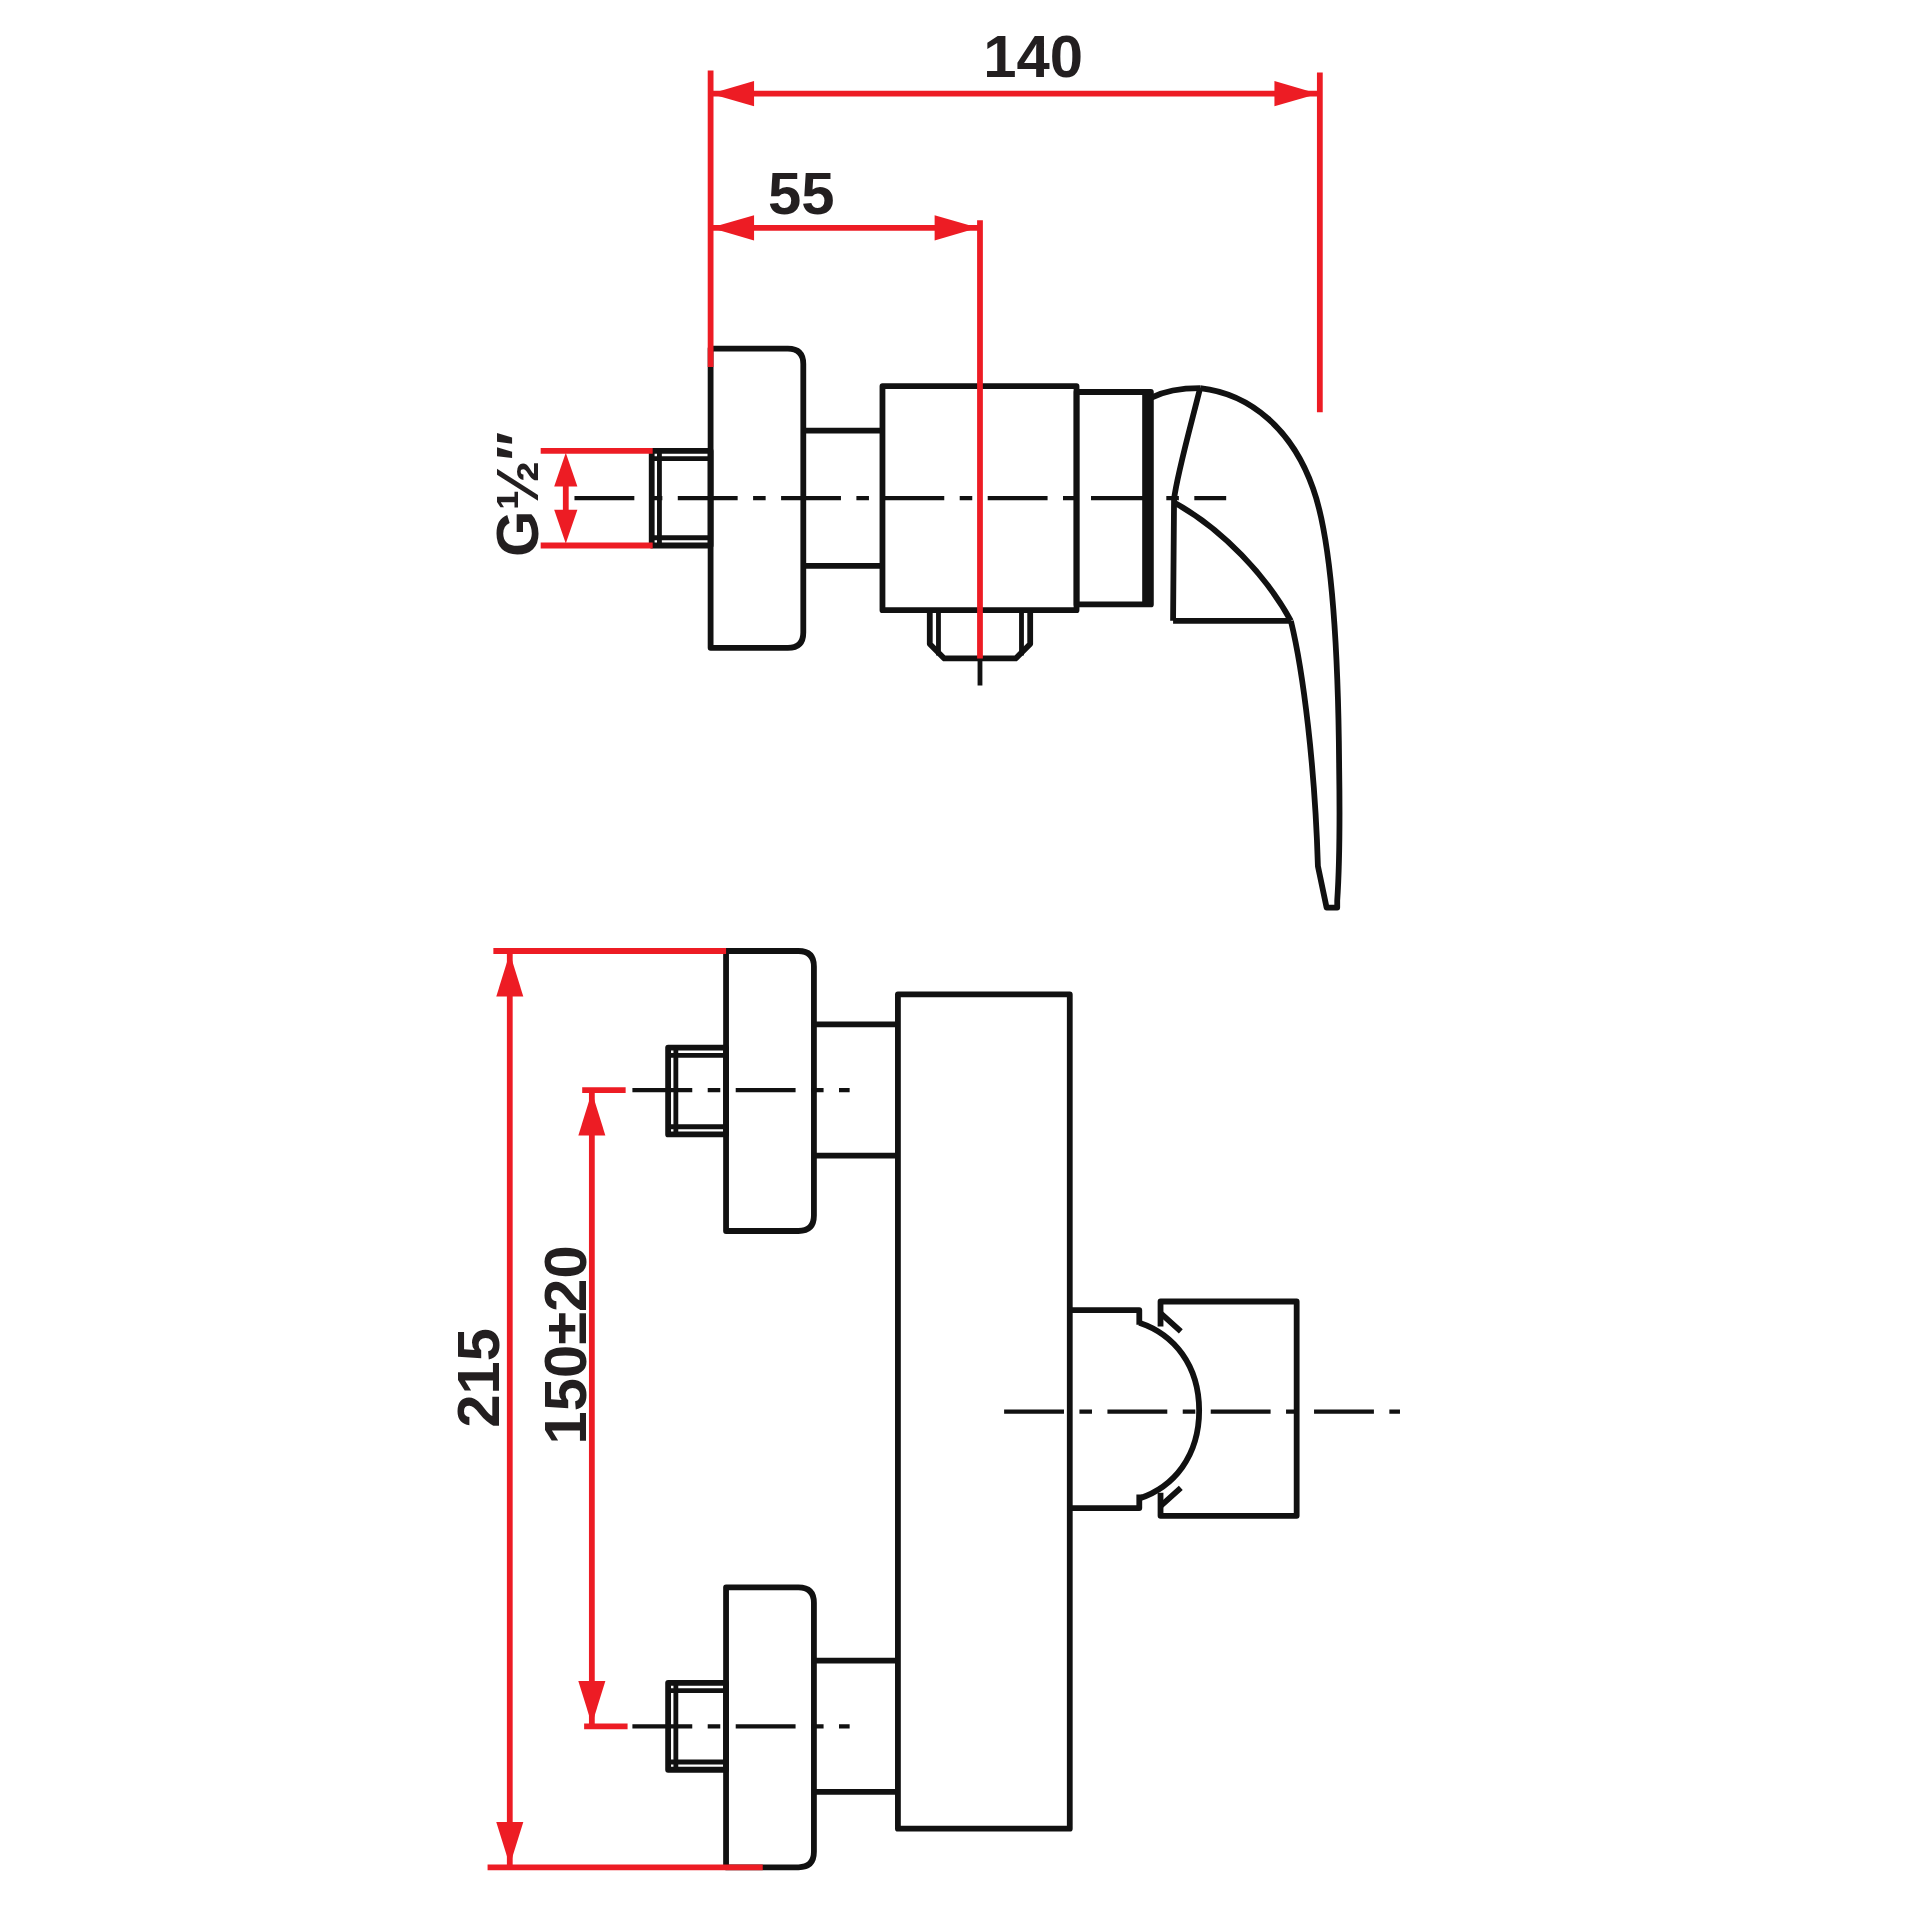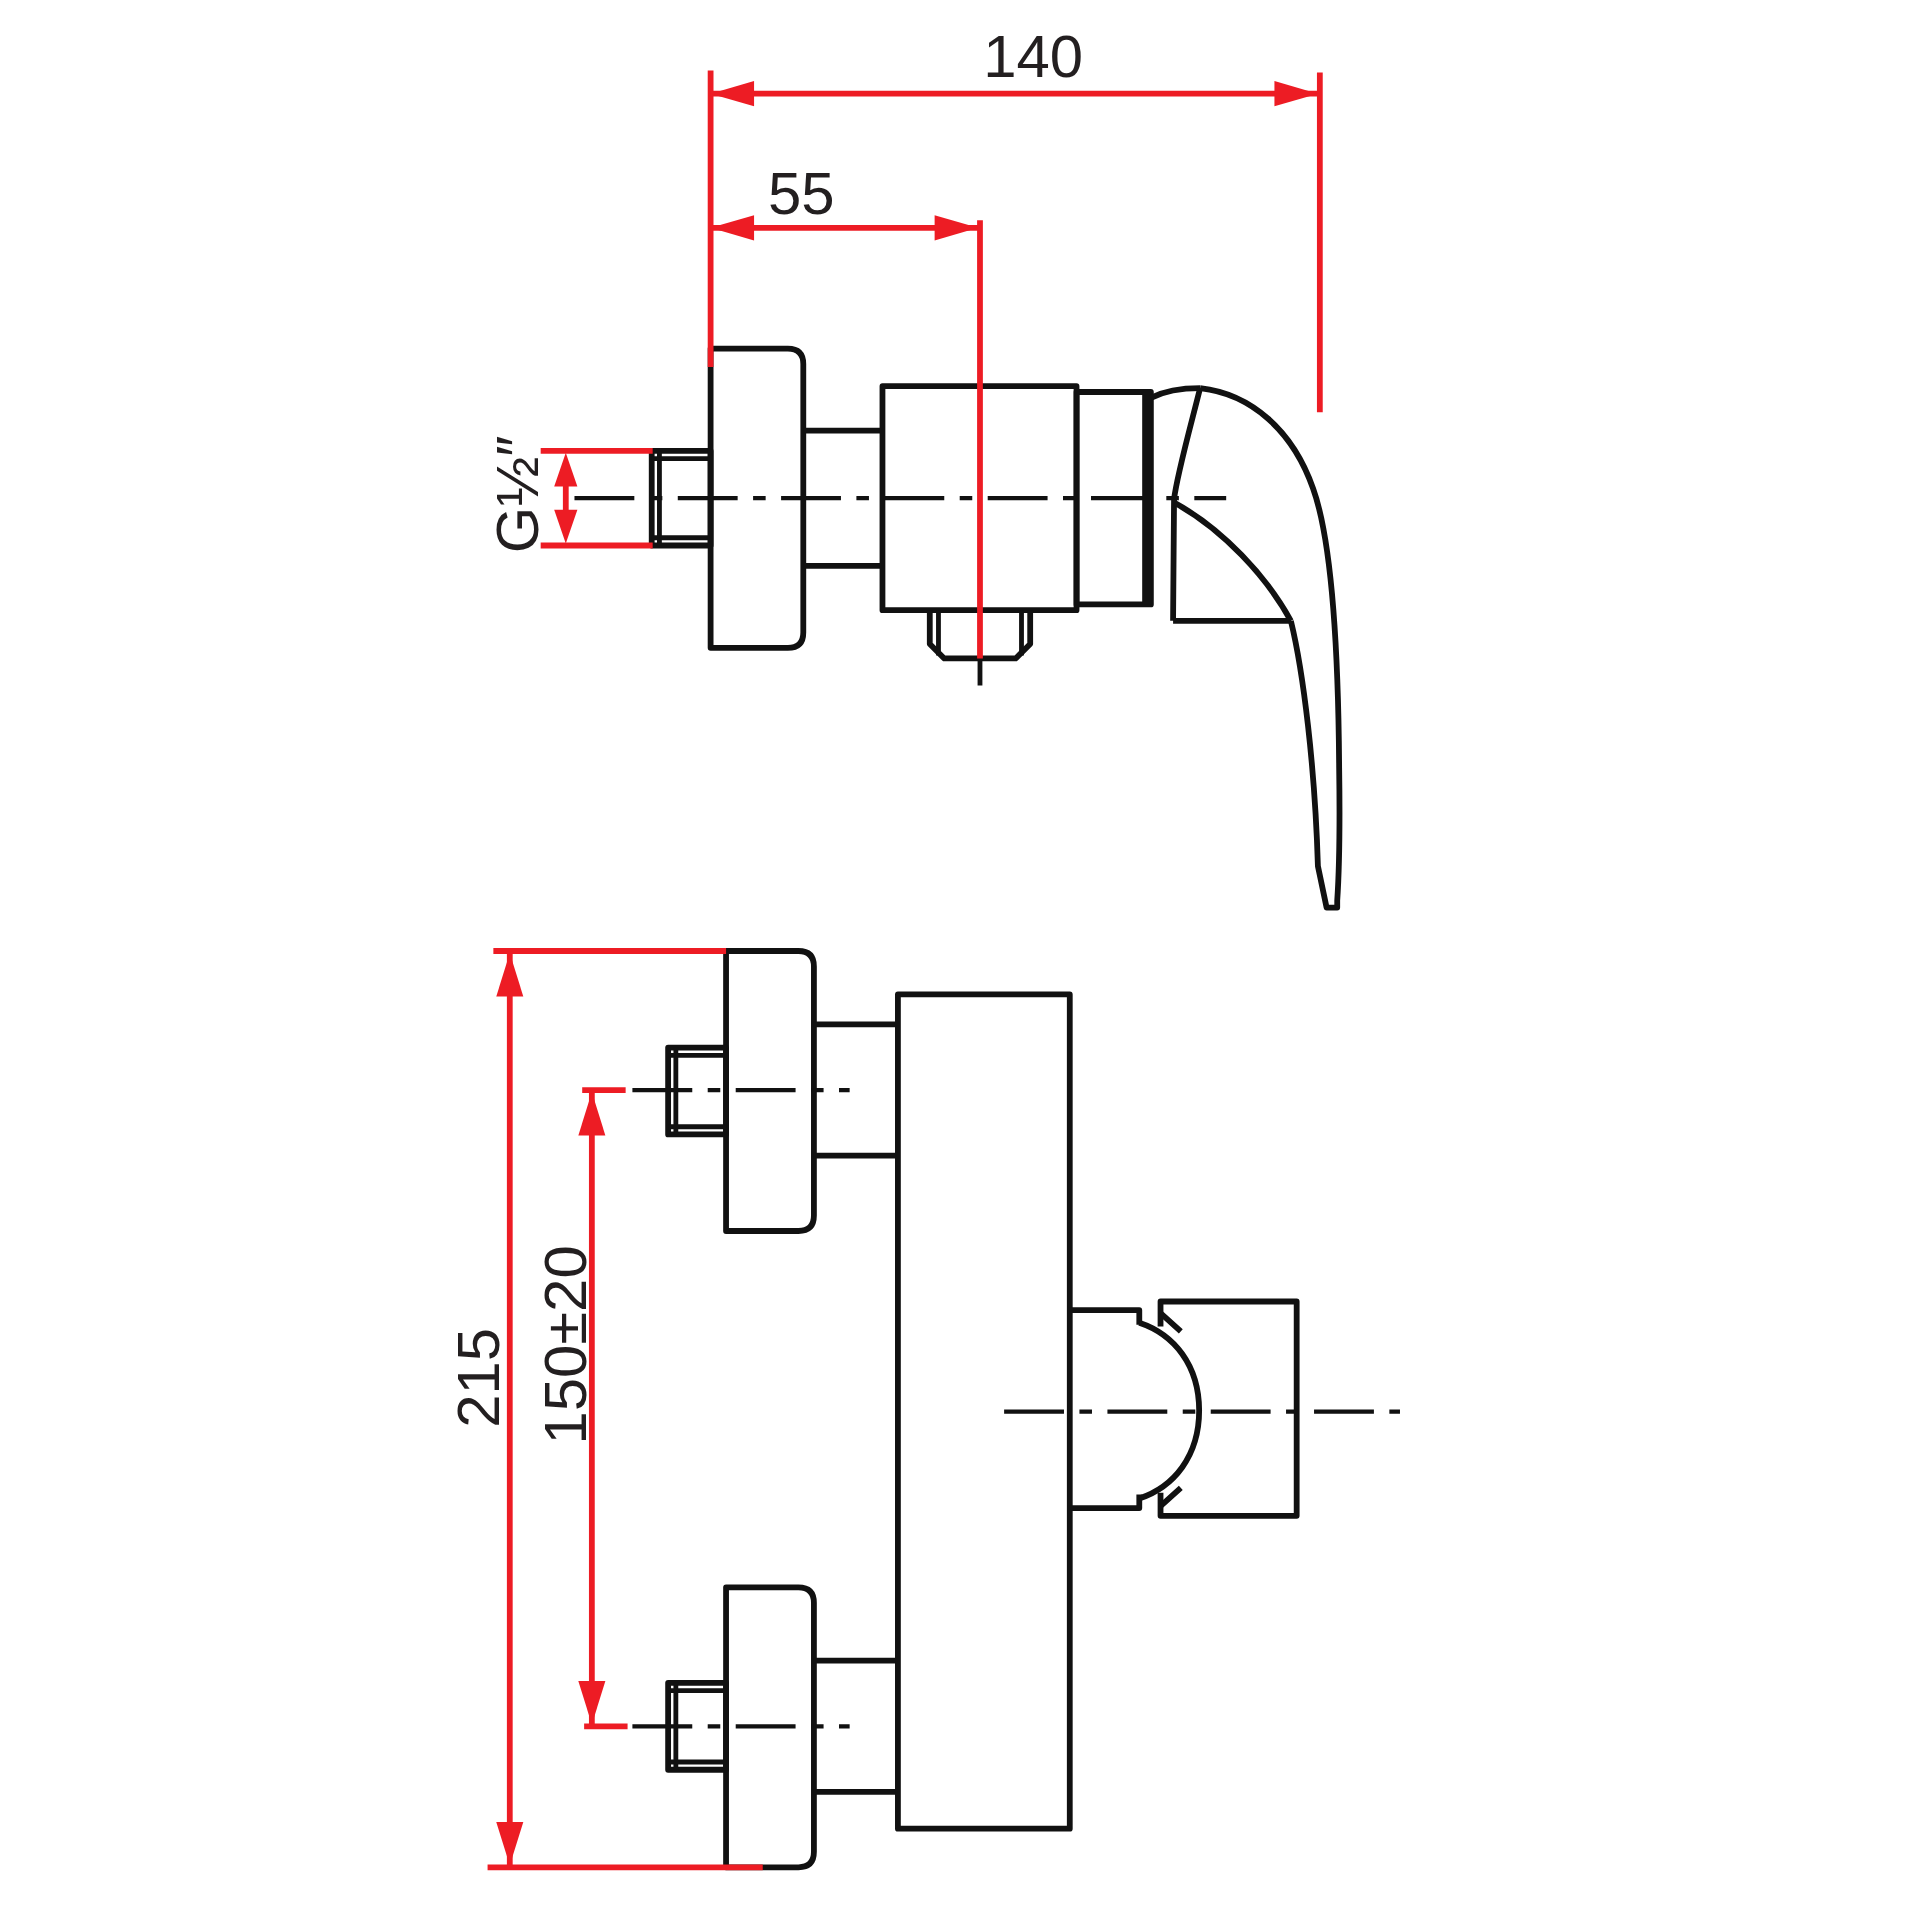--- a/index.html
+++ b/index.html
@@ -2,21 +2,21 @@
 <html style="--background: #ffffff; --outline: #111111; --dimension: #ED1C24; --label: #231f20;"><head>
 <meta charset="utf-8">
 <style>
   :root{
     --background:#ffffff;
     --outline:#111111;
     --dimension:#ED1C24;
     --label:#231f20;
   }
   html,body{margin:0;padding:0;background:var(--background);}
-  .page{width:1931px;height:1931px;position:relative;background:var(--background);}
+  .page{width:1931px;height:1931px;position:relative;background:var(--background);font-weight:bold;}
   svg{display:block;}
   .outline{fill:none;stroke:var(--outline);stroke-width:6;stroke-linejoin:round;stroke-linecap:butt;}
   .outline-thin{fill:none;stroke:var(--outline);stroke-width:5;}
   .outline-thick{fill:none;stroke:var(--outline);stroke-width:10;}
   .centerline{fill:none;stroke:var(--outline);stroke-width:4.5;stroke-dasharray:62 16 13 16;}
   .dimline{fill:none;stroke:var(--dimension);stroke-width:6;stroke-linecap:butt;}
   .dimarrow{fill:var(--dimension);stroke:none;}
   .dimtext{fill:var(--label);font-family:"Liberation Sans","DejaVu Sans",sans-serif;font-size:62px;}
 </style>
 </head>

